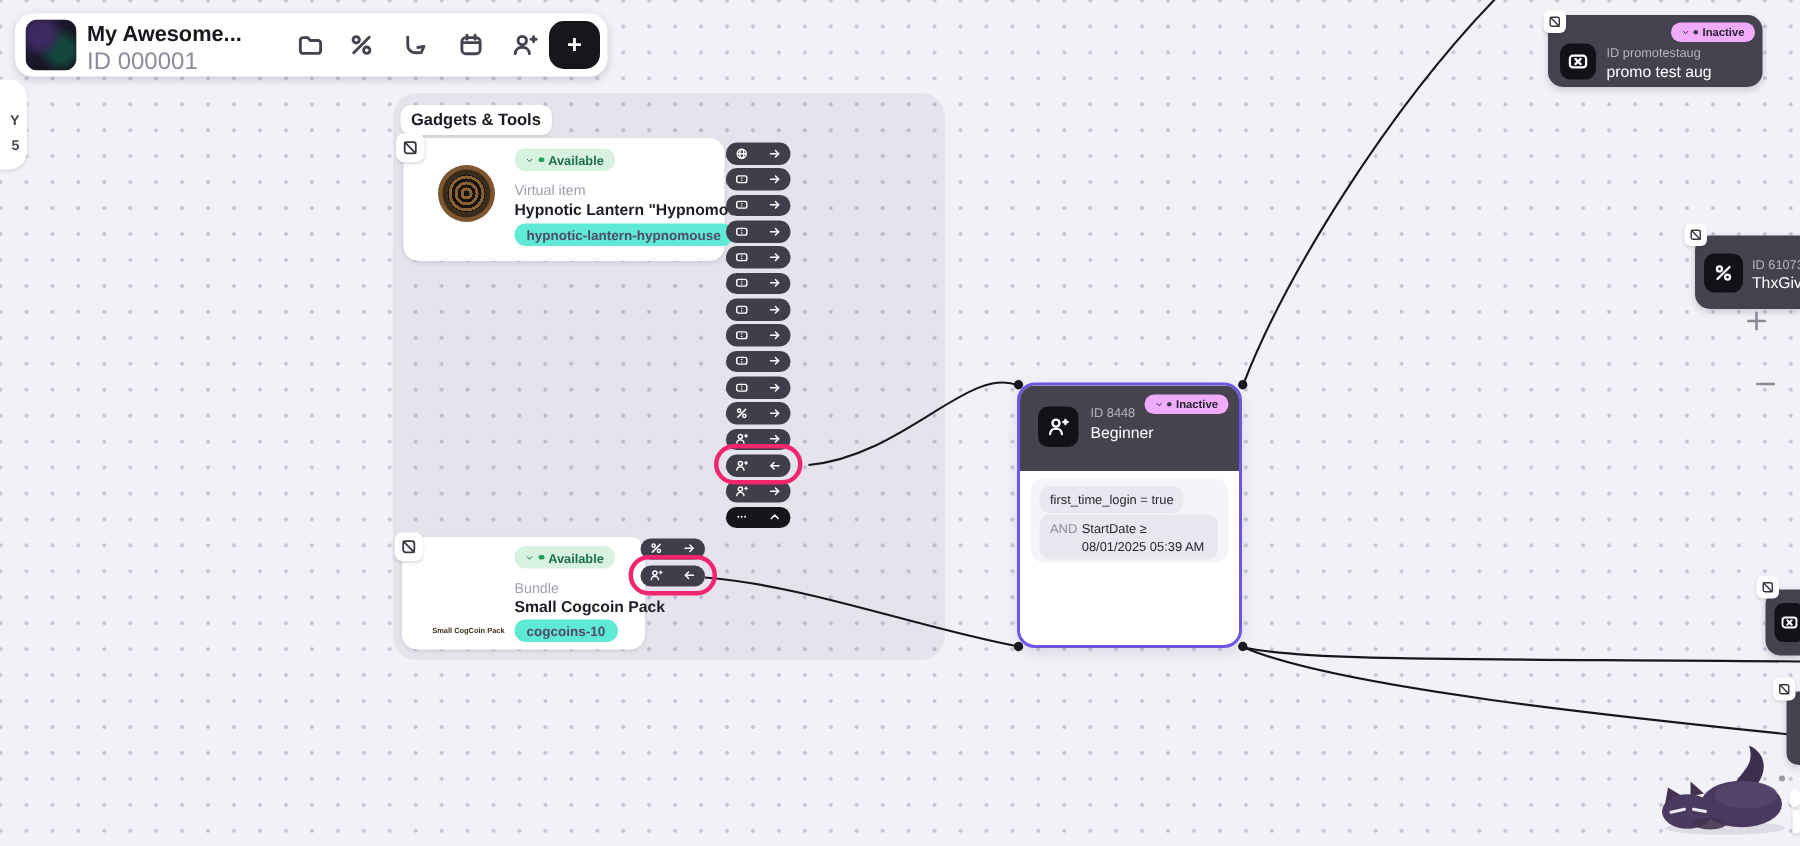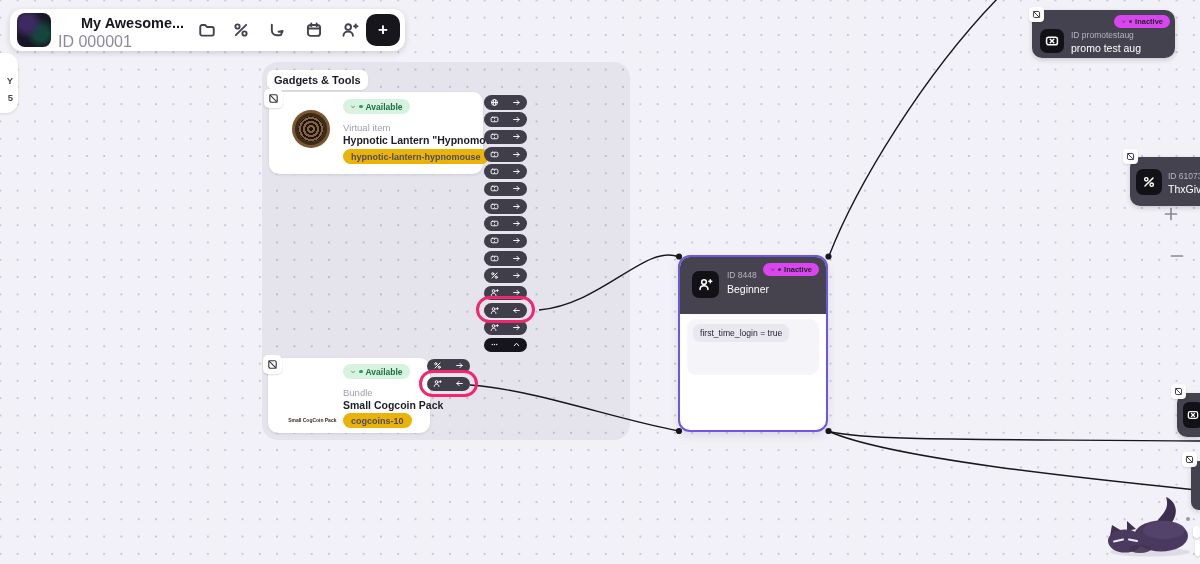--- a/index.html
+++ b/index.html
@@ -39,21 +39,21 @@
       radial-gradient(circle at 80% 38%, #b08851 0 8px, rgba(0,0,0,0) 9px),
       radial-gradient(circle at 38% 52%, #7c5830 0 9px, rgba(0,0,0,0) 10px),
       radial-gradient(circle at 68% 58%, #9a7140 0 9px, rgba(0,0,0,0) 10px),
       linear-gradient(180deg,#e3d6b8 0%,#d9c8a4 60%,#cdb astrid 0),
       linear-gradient(180deg,#e3d6b8,#d2bf97);}
   .img-caption{position:absolute;left:0;right:0;bottom:3px;text-align:center;
     font-size:8px;transform:scale(.62);transform-origin:50% 100%;
     font-weight:bold;color:#3a2d1a;line-height:1.1;white-space:nowrap;}
   .typelabel{position:absolute;font-size:9.5px;color:#a19eac;}
   .itemname{position:absolute;font-size:10.5px;font-weight:bold;color:#1e1c27;white-space:nowrap;}
-  .tag{position:absolute;background:#eab308;color:#4f4b63;font-size:9px;font-weight:bold;
+  .tag{position:absolute;background:#5eead4;color:#4f4b63;font-size:9px;font-weight:bold;
     padding:2.5px 8px;border-radius:8px;white-space:nowrap;}
   .avail{position:absolute;display:inline-flex;align-items:center;gap:3px;background:#d8f2e0;
     color:#1c6f41;font-size:8.5px;font-weight:bold;padding:2.5px 7px;border-radius:9px;white-space:nowrap;}
   .avail .dot{width:3.5px;height:3.5px;border-radius:50%;background:#27a05a;}
   .avail svg{width:6px;height:6px;}
   .eyeoff{position:absolute;width:19px;height:19px;background:#fff;border-radius:5px;
     display:flex;align-items:center;justify-content:center;color:#37343f;z-index:4;
     box-shadow:0 1px 2px rgba(20,18,35,.14);}
   .eyeoff svg{width:11px;height:11px;}
   .eyeoff.sm{width:15px;height:15px;border-radius:4px;}
@@ -65,40 +65,40 @@
   .pic{display:flex;width:9px;height:9px;}
   .pic svg{width:100%;height:100%;display:block;}
   .ring{position:absolute;border:3.5px solid #F2256E;border-radius:14px;z-index:5;pointer-events:none;}
   
   .hcard{position:absolute;left:10px;top:9px;width:395px;height:42px;background:#fff;
     border-radius:12px;z-index:6;box-shadow:0 2px 6px rgba(25,20,45,.16);}
   .thumb{position:absolute;left:7px;top:4px;width:34px;height:34px;border-radius:8px;
     background:radial-gradient(circle at 30% 30%,#3d2a60 0 20%,rgba(0,0,0,0) 45%),
       radial-gradient(circle at 70% 60%,#14463c 0 22%,rgba(0,0,0,0) 50%),
       linear-gradient(135deg,#241b3a,#101018);}
-  .htitle{position:absolute;left:48px;top:6px;font-size:14.5px;font-weight:bold;color:#17161d;white-space:nowrap;margin-left:23px;}
+  .htitle{position:absolute;left:48px;top:6px;font-size:14.5px;font-weight:bold;color:#17161d;white-space:nowrap;}
   .hid{position:absolute;left:48px;top:24px;font-size:16px;color:#8d8a99;}
   .hicon{position:absolute;top:12px;width:18px;height:18px;color:#45424f;display:flex;}
   .hicon svg{width:100%;height:100%;}
   .addbtn{position:absolute;left:356px;top:5px;width:34px;height:32px;background:#17161d;
     border:none;border-radius:10px;color:#fff;font-size:17px;font-weight:bold;line-height:30px;
     text-align:center;padding:0;cursor:pointer;}
   
   .lsliver{position:absolute;left:-30px;top:53px;width:48px;height:60px;background:#fff;
     border-radius:12px;z-index:3;box-shadow:0 1px 3px rgba(20,18,35,.12);
     font-size:9.5px;color:#4a4856;font-weight:bold;}
   .lsliver span{position:absolute;right:5px;}
   
   .dnode{position:absolute;background:#454250;border-radius:10px;z-index:3;color:#fff;
     box-shadow:0 2px 5px rgba(25,20,45,.18);}
   .iconsq{position:absolute;background:#131118;border-radius:7px;display:flex;
     align-items:center;justify-content:center;color:#fff;}
   .nid{position:absolute;color:#b6b4c0;font-size:8.5px;white-space:nowrap;}
   .nname{position:absolute;color:#fff;font-size:10.5px;font-weight:normal;white-space:nowrap;}
-  .inactive{position:absolute;display:inline-flex;align-items:center;gap:3px;background:#d946ef;
+  .inactive{position:absolute;display:inline-flex;align-items:center;gap:3px;background:#f0abfc;
     color:#23212c;font-size:7.5px;font-weight:bold;padding:2px 7px;border-radius:9px;white-space:nowrap;}
   .inactive .dot{width:3px;height:3px;border-radius:50%;background:#3a3846;}
   .inactive svg{width:5.5px;height:5.5px;}
   
   .bnode{position:absolute;left:678px;top:255px;width:150px;height:177px;background:#fff;
     border:2px solid #6a57e3;border-radius:12px;z-index:3;overflow:hidden;
     box-shadow:0 4px 10px rgba(40,30,90,.10);}
   .bhead{position:absolute;left:0;top:0;right:0;height:57px;background:#46434e;}
   .bsec{position:absolute;left:7px;width:132px;background:#f5f4f8;border-radius:9px;}
   .cpill{position:absolute;background:#e9e7ef;border-radius:7px;font-size:8.6px;color:#27252f;
@@ -255,20 +255,24 @@
             </svg>
           </span>
         <span class="dot"></span>
         <span>Inactive</span>
       </div>
     </div>
     <div class="bsec" style="top:62px;height:56px;">
       <div class="cpill" style="left:6px;top:5px;">
         <span>first_time_login = true</span>
       </div>
+      <div class="cpill" style="left:6px;top:24px;width:119px;">
+        <span class="pfx">AND</span>
+        <span>StartDate ≥ 08/01/2025 05:39 AM</span>
+      </div>
     </div>
   </div>
 
   <svg class="dotslayer" width="1200" height="564">
     <circle cx="679" cy="256.5" r="3.1" fill="#18171e"></circle>
     <circle cx="828.5" cy="256.5" r="3.1" fill="#18171e"></circle>
     <circle cx="679" cy="431" r="3.1" fill="#18171e"></circle>
     <circle cx="828.5" cy="431" r="3.1" fill="#18171e"></circle>
   </svg>
 

